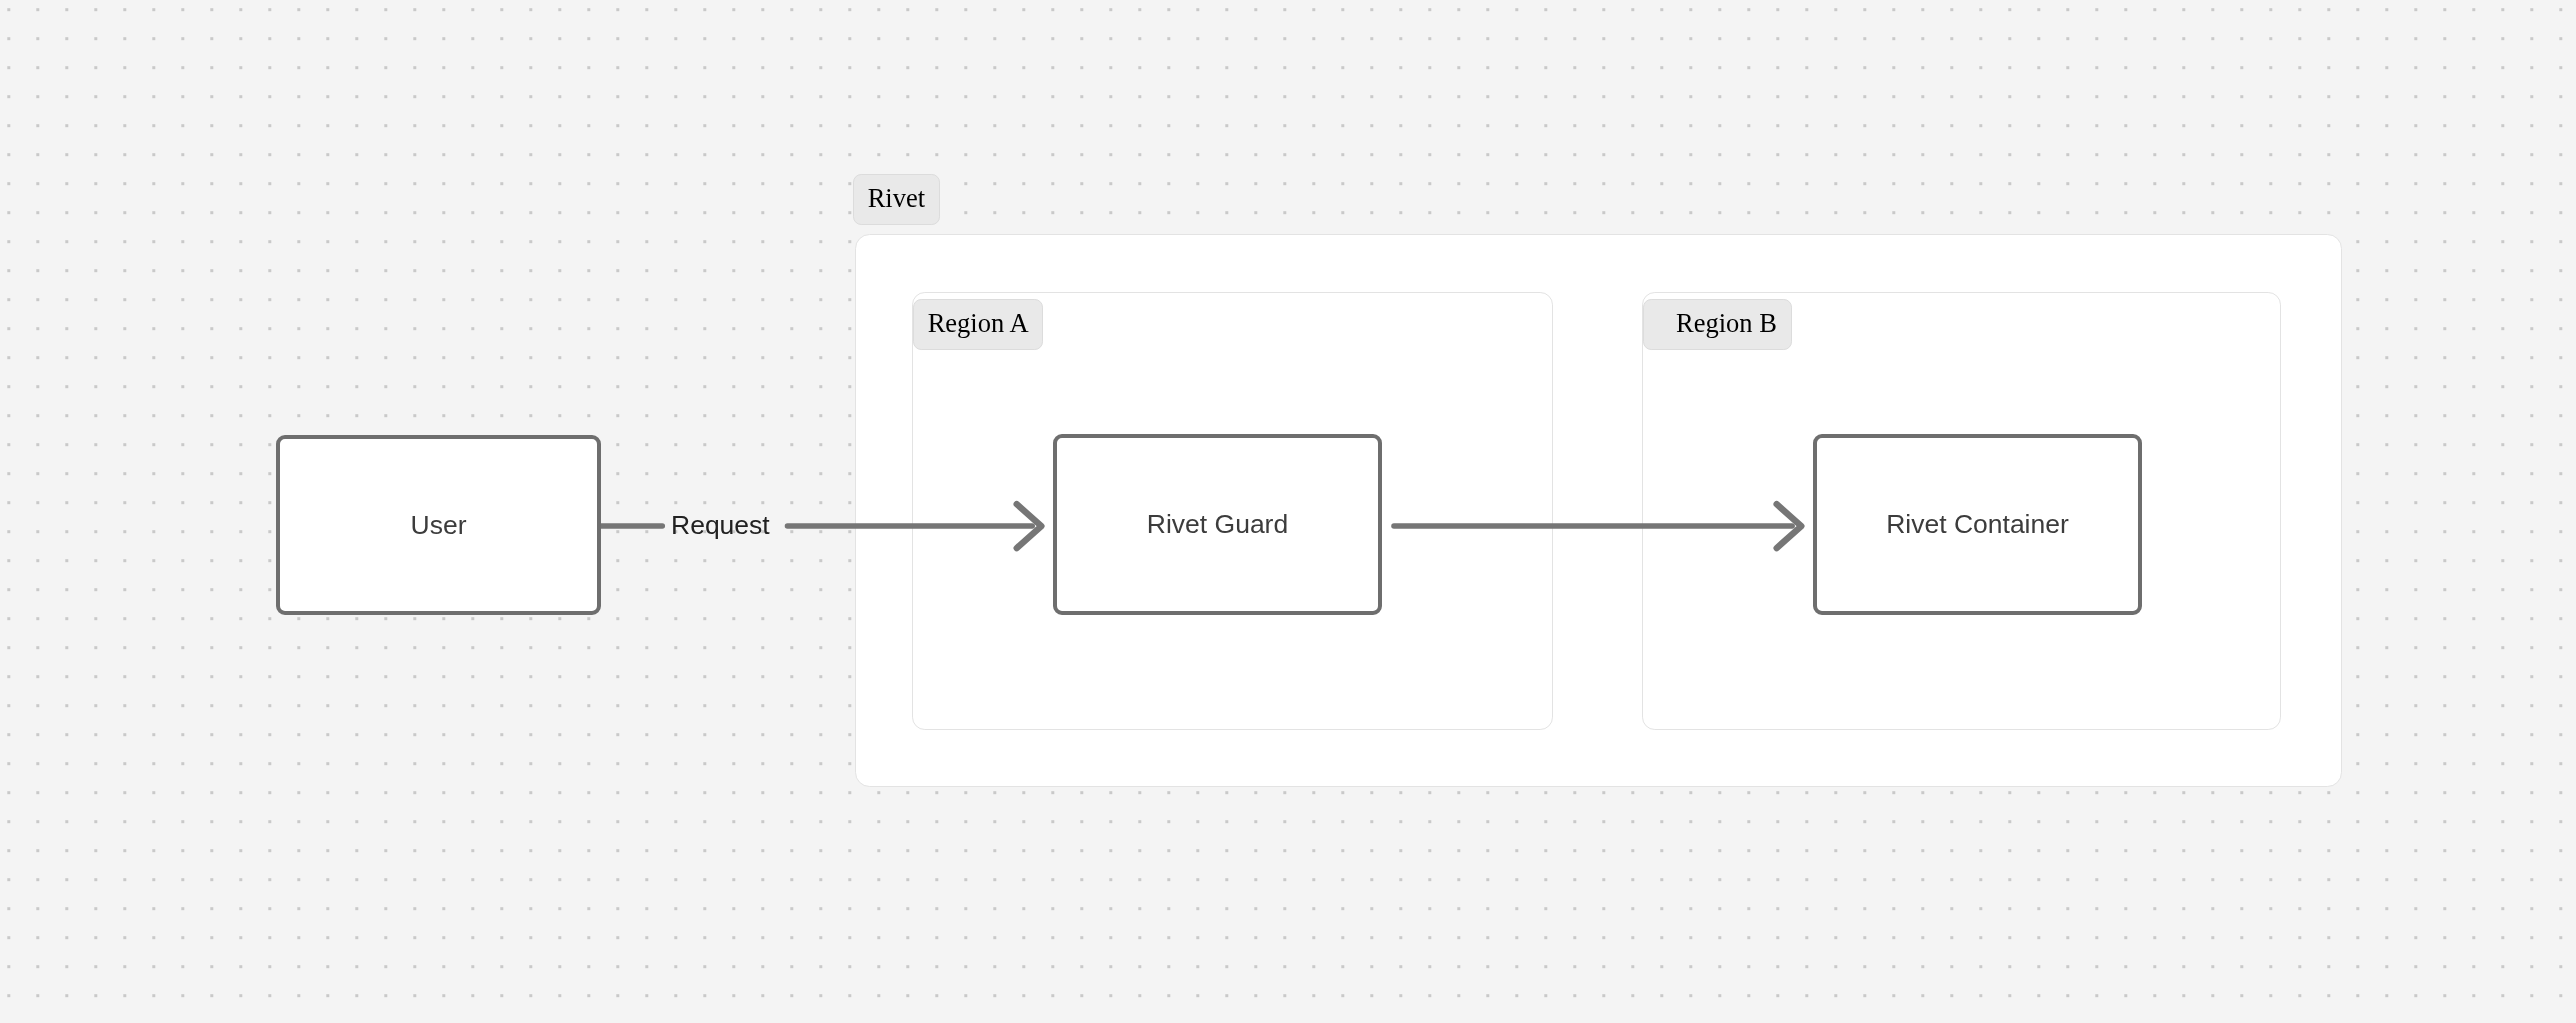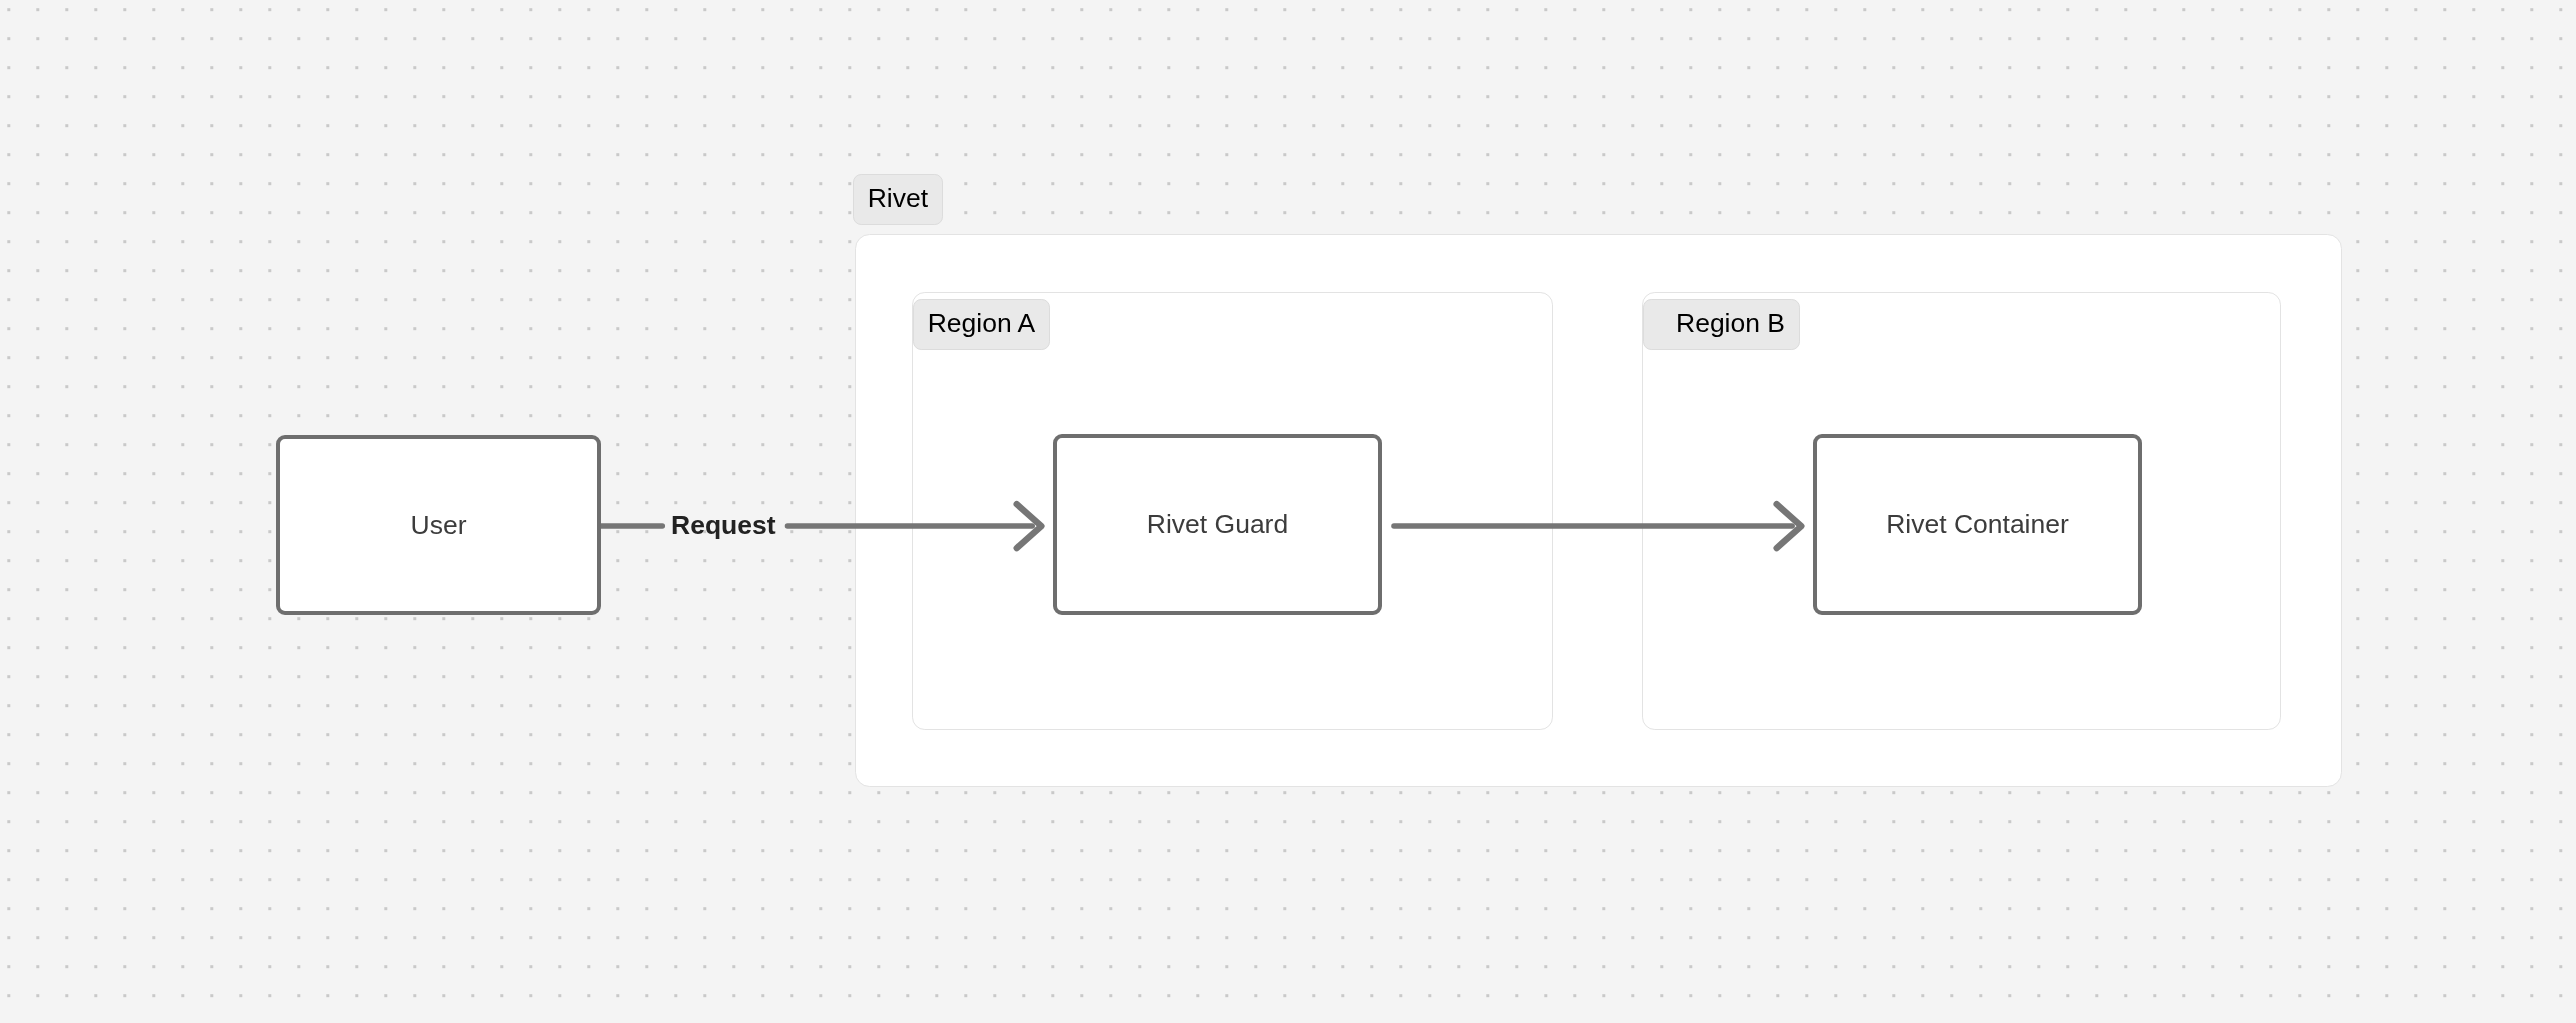--- a/index.html
+++ b/index.html
@@ -56,20 +56,21 @@
     align-items: center;
     justify-content: center;
     background: #e9e9e9;
     border: 1.8px solid #dcdcdc;
     border-radius: 8.2px;
     color: #000000;
     font-size: 26.5px;
     line-height: 1;
     padding: 10px 13.7px 12px 13.7px;
     white-space: nowrap;
+    font-family: Liberation Serif, serif;
   }
   #pill-rivet    { left: 853px;  top: 174px; }
   #pill-region-a { left: 913px; top: 299px; }
   #pill-region-b { left: 1643px; top: 299px; padding-left: 32px; }
 
   
   .node {
     background: #ffffff;
     border: 4.6px solid #6e6e6e;
     border-radius: 9px;
@@ -108,21 +109,20 @@
     stroke-linejoin: round;
   }
 
   
   .edge-label {
     color: #222222;
     font-size: 26.5px;
     line-height: 1;
     background: transparent;
     white-space: nowrap;
-    font-weight: bold;
   }
   #edge-label-request { left: 671px; top: 512px; }
 </style>
 </head>
 <body>
 
 <div id="canvas">
 
   <div class="abs" id="group-rivet"></div>
 

